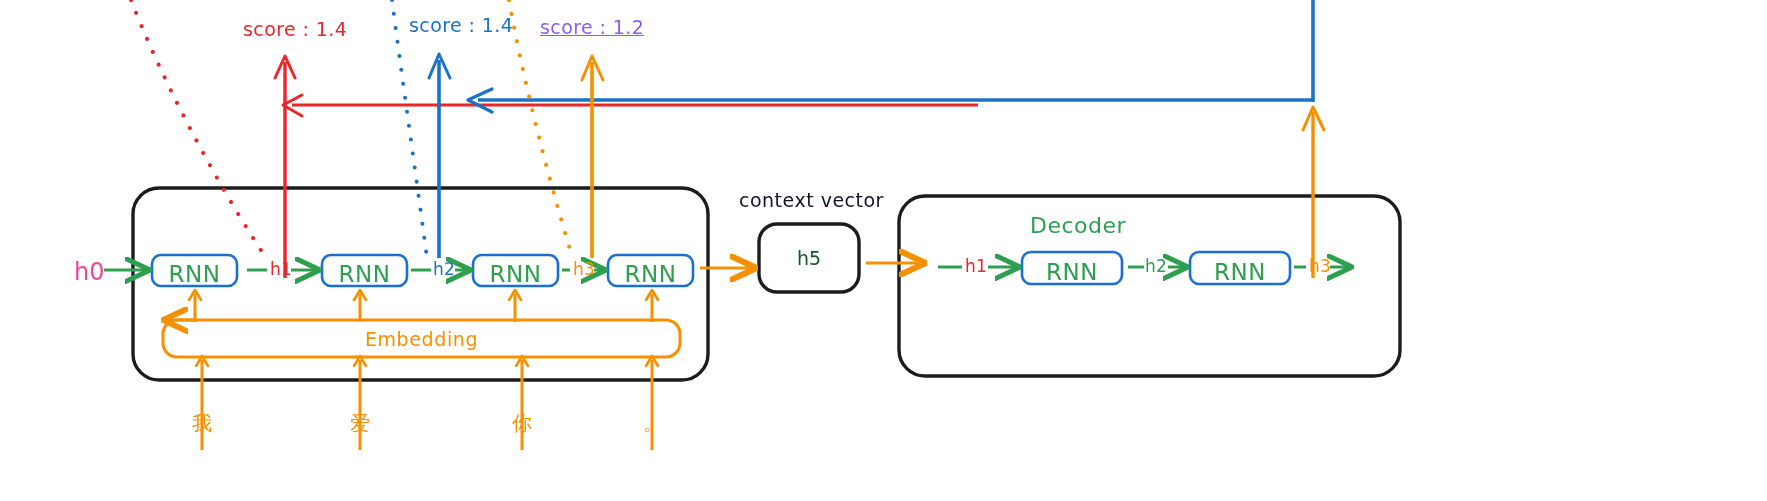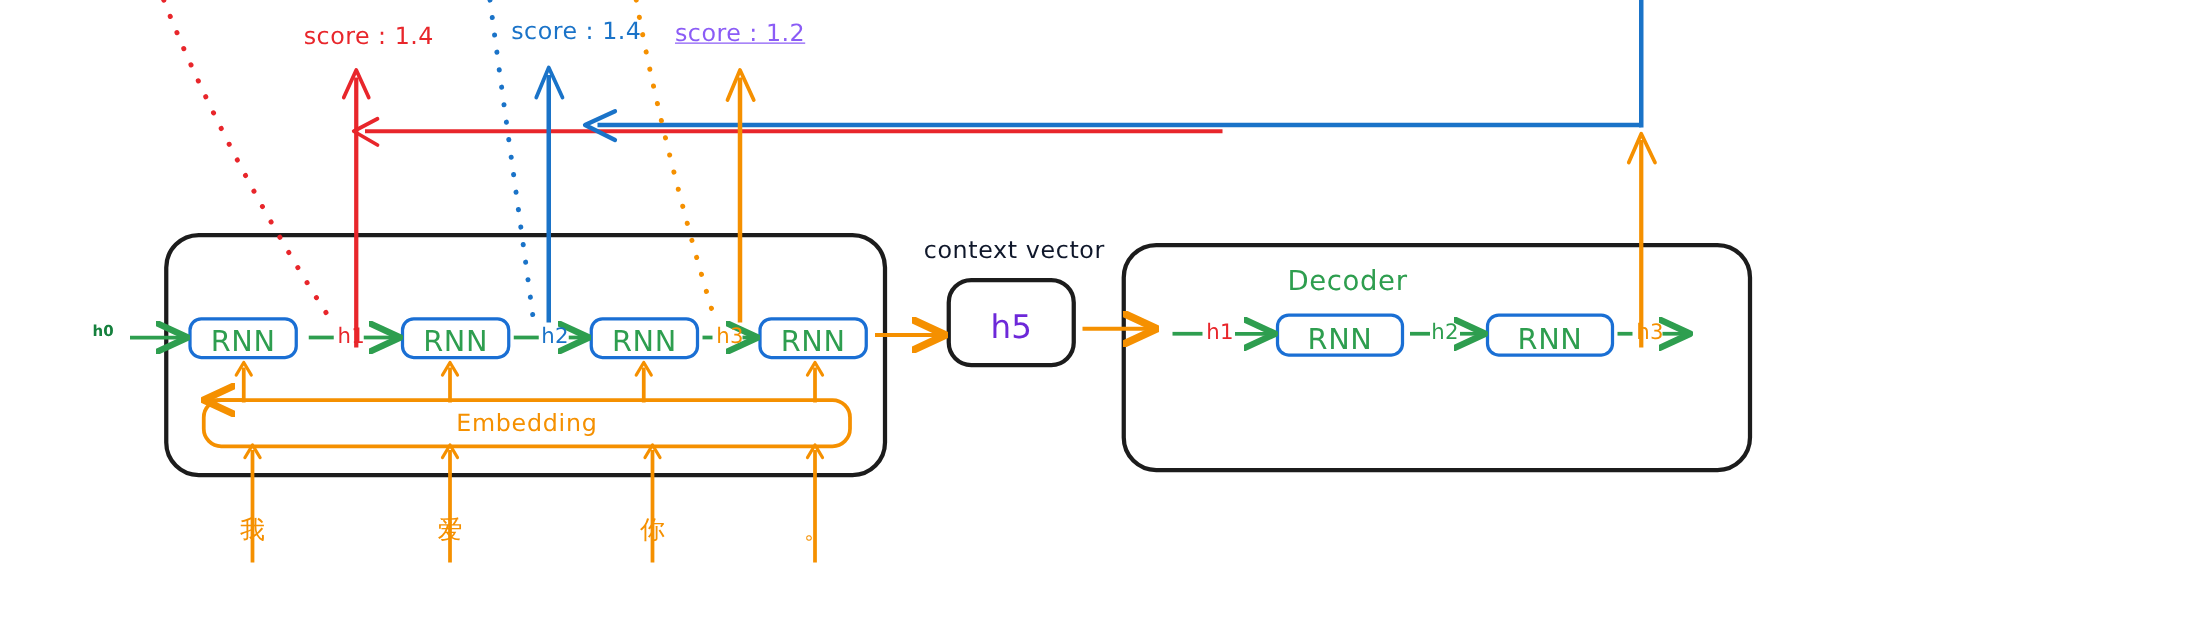--- a/index.html
+++ b/index.html
@@ -7,22 +7,22 @@
   #stage{position:relative;width:1767px;height:501px;background:#fff;padding-left:47px;}
   svg#canvas{position:absolute;left:0;top:0;width:1767px;height:501px;}
   .lbl{position:absolute;white-space:nowrap;font-family:"DejaVu Sans","Liberation Sans",sans-serif;}
   .score{font-size:19px;letter-spacing:.4px;}
   .boxlabel{font-size:23px;color:#2e9e4f;letter-spacing:.5px;}
   .hlabel{font-size:17px;letter-spacing:.3px;}
   .ctxtitle{font-size:19px;color:#0f172a;letter-spacing:.5px;}
   .dectitle{font-size:22px;color:#2e9e4f;letter-spacing:.5px;}
   .embed{font-size:19px;color:#f59000;letter-spacing:.6px;}
   .token{font-size:20px;color:#f59000;}
-  .h0{font-size:12px;color:#15803d;font-weight:bold;}
-  .h5{font-size:26px;color:#6d28d9;}
+  .h0{font-size:24px;color:#ec4899;}
+  .h5{font-size:19px;color:#14532d;}
 </style>
 </head>
 <body>
 
 <div id="stage">
 
   <svg id="canvas" viewBox="0 0 1767 501">
     <defs>
       <marker id="ah-green" markerWidth="9" markerHeight="9" refX="7" refY="4.5" orient="auto">
         <path d="M0,0.6 L8.4,4.5 L0,8.4" fill="none" stroke="#2e9e4f" stroke-width="1.7" stroke-linecap="round" stroke-linejoin="round"></path>

